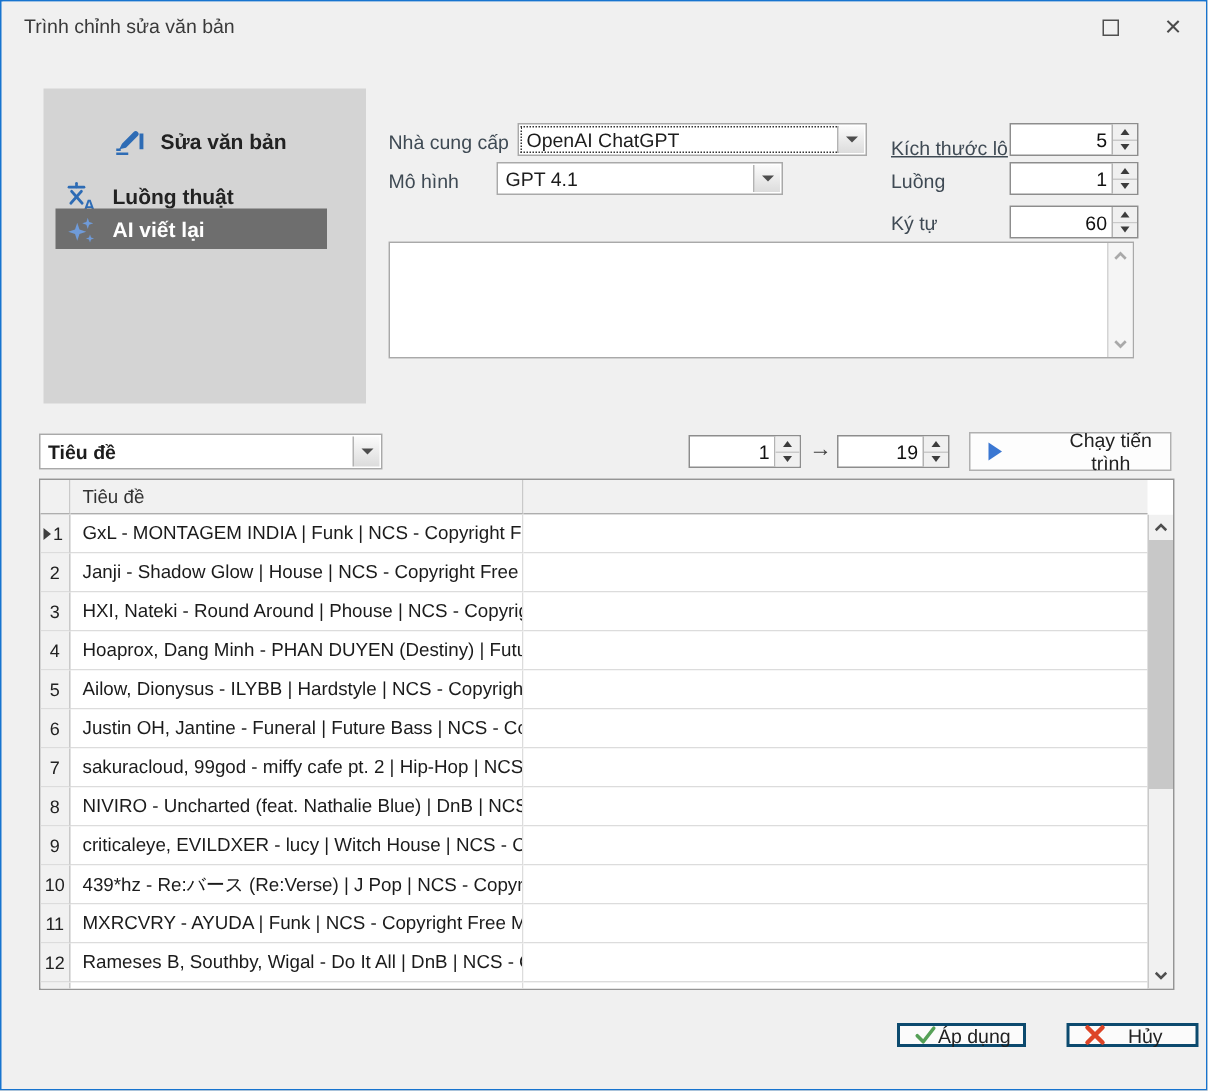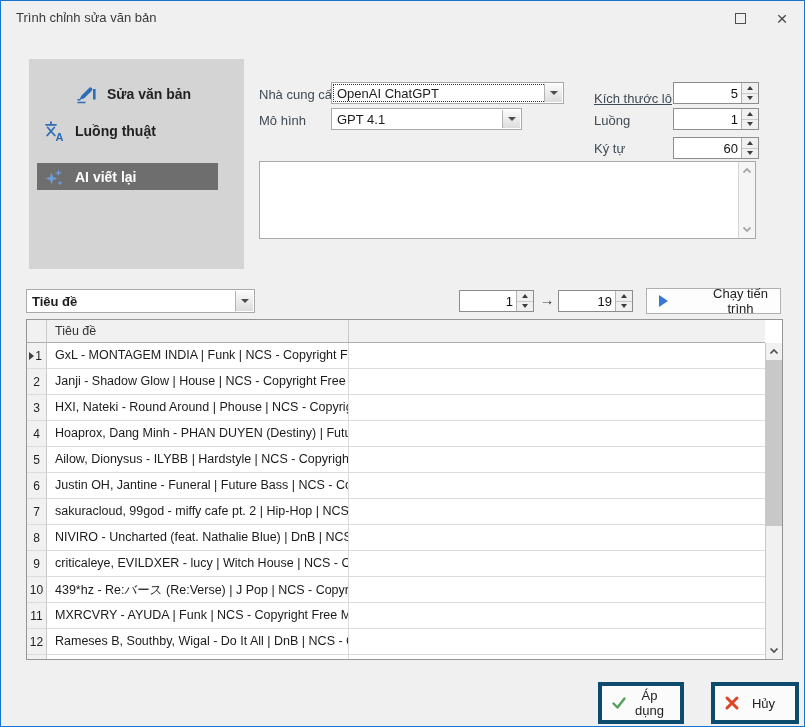--- a/index.html
+++ b/index.html
@@ -19,32 +19,32 @@
   .btn-close { right:4px; }
   .max-glyph { width:11px; height:11px; border:1px solid #4f4f4f; background:transparent; }
   .close-glyph { font-size:19px; color:#4a4a4a; line-height:1; font-weight:400; }
 
   
   .sidebar { position:absolute; left:28px; top:58px; width:215px; height:210px; background:#d4d4d4; }
   .side-item { position:absolute; left:0; width:215px; height:27px; display:flex; align-items:center; color:#222; font-size:14px; font-weight:bold; cursor:default; }
   .side-item .s-icon { width:22px; height:22px; margin-left:14px; margin-right:10px; flex:0 0 auto; }
   .side-item.sel { left:8px; width:181px; background:#6e6e6e; color:#fff; padding-left:0; }
   .side-item.sel .s-icon { margin-left:6px; }
-  .si-1 { top:21px;margin-left:32px; } .si-2 { top:58px; } .si-3 { top:104px; }
+  .si-1 { top:21px;margin-left:32px; } .si-2 { top:58px; } .si-3 { top:80px; }
 
   
   .flabel { position:absolute; font-size:13px; color:#3f4a54; white-space:nowrap; }
 
   .combo { position:absolute; background:#fff; border:1px solid #a9a9a9; height:22px; }
   .combo .cval { position:absolute; left:5px; top:3px; right:22px; font-size:13px; color:#1c1c1c; white-space:nowrap; overflow:hidden; }
   .combo .cbtn { position:absolute; top:1px; right:1px; bottom:1px; width:18px;
     background:linear-gradient(#fbfbfb,#dcdcdc); border-left:1px solid #b3b3b3;
     display:flex; align-items:center; justify-content:center; }
   .tri-down { width:0; height:0; border-left:4px solid transparent; border-right:4px solid transparent; border-top:4.5px solid #4d4d4d; }
-  .combo.focused { outline:1px dotted #333; outline-offset:-3px; }
+  .combo.focused { outline:1px dotted #333; outline-offset:-3px;margin-left:14px; }
   .combo.bold .cval { font-weight:bold; }
 
   .spin { position:absolute; background:#fff; border:1px solid #8d8d8d; height:22px; }
   .spin .sval { position:absolute; left:3px; top:3px; right:20px; text-align:right; font-size:13px; color:#111; }
   .spin .sbtns { position:absolute; top:0; right:0; bottom:0; width:17px; border-left:1px solid #b3b3b3; display:flex; flex-direction:column; }
   .spin .sb { flex:1; background:#f0f0f0; display:flex; align-items:center; justify-content:center; }
   .spin .sb.up { border-bottom:1px solid #c9c9c9; }
   .tri-up-s { width:0; height:0; border-left:3.5px solid transparent; border-right:3.5px solid transparent; border-bottom:4px solid #3c3c3c; }
   .tri-down-s { width:0; height:0; border-left:3.5px solid transparent; border-right:3.5px solid transparent; border-top:4px solid #3c3c3c; }
 
@@ -74,21 +74,21 @@
   .cur-arrow { position:absolute; left:2px; top:9px; width:0; height:0; border-top:4px solid transparent; border-bottom:4px solid transparent; border-left:5px solid #3f3f3f; display:none; }
   .trow.current .cur-arrow { display:block; }
   .trow.current .tnum { justify-content:flex-end; padding-right:4px; }
   .tcell { border-right:1px solid #dcdcdc; border-bottom:1px solid #dcdcdc; font-size:12.5px; color:#1b1b1b; padding:5px 4px 0 8px; white-space:nowrap; overflow:hidden; background:#fff; }
   .vscroll { position:absolute; top:0; right:0; bottom:0; width:17px; background:#f1f1f1; border-left:1px solid #c9c9c9; }
   .vs-btn { position:absolute; left:1px; width:14px; height:16px; display:flex; align-items:center; justify-content:center; }
   .vs-btn.up { top:1px; } .vs-btn.down { bottom:1px; }
   .vs-thumb { position:absolute; left:0; right:0; top:17px; height:166px; background:#c8c8c8; }
 
   
-  .foot-btn { position:absolute; top:681px; height:42px; background:#fbfbfb; border:4px solid #0c4a6e; display:flex; align-items:center; cursor:default; }
+  .foot-btn { position:absolute; top:681px; height:16px; background:#fbfbfb; border:2px solid #0c4a6e; display:flex; align-items:center; cursor:default; }
   .apply-btn { left:597px; width:86px; }
   .cancel-btn { left:710px; width:88px; }
   .fb-icon { margin-left:9px; width:16px; height:16px; flex:0 0 auto; }
   .fb-label { flex:1; text-align:center; font-size:13px; color:#222; padding-right:8px; }
 </style>
 </head>
 <body>
 
 <div class="window">
 

